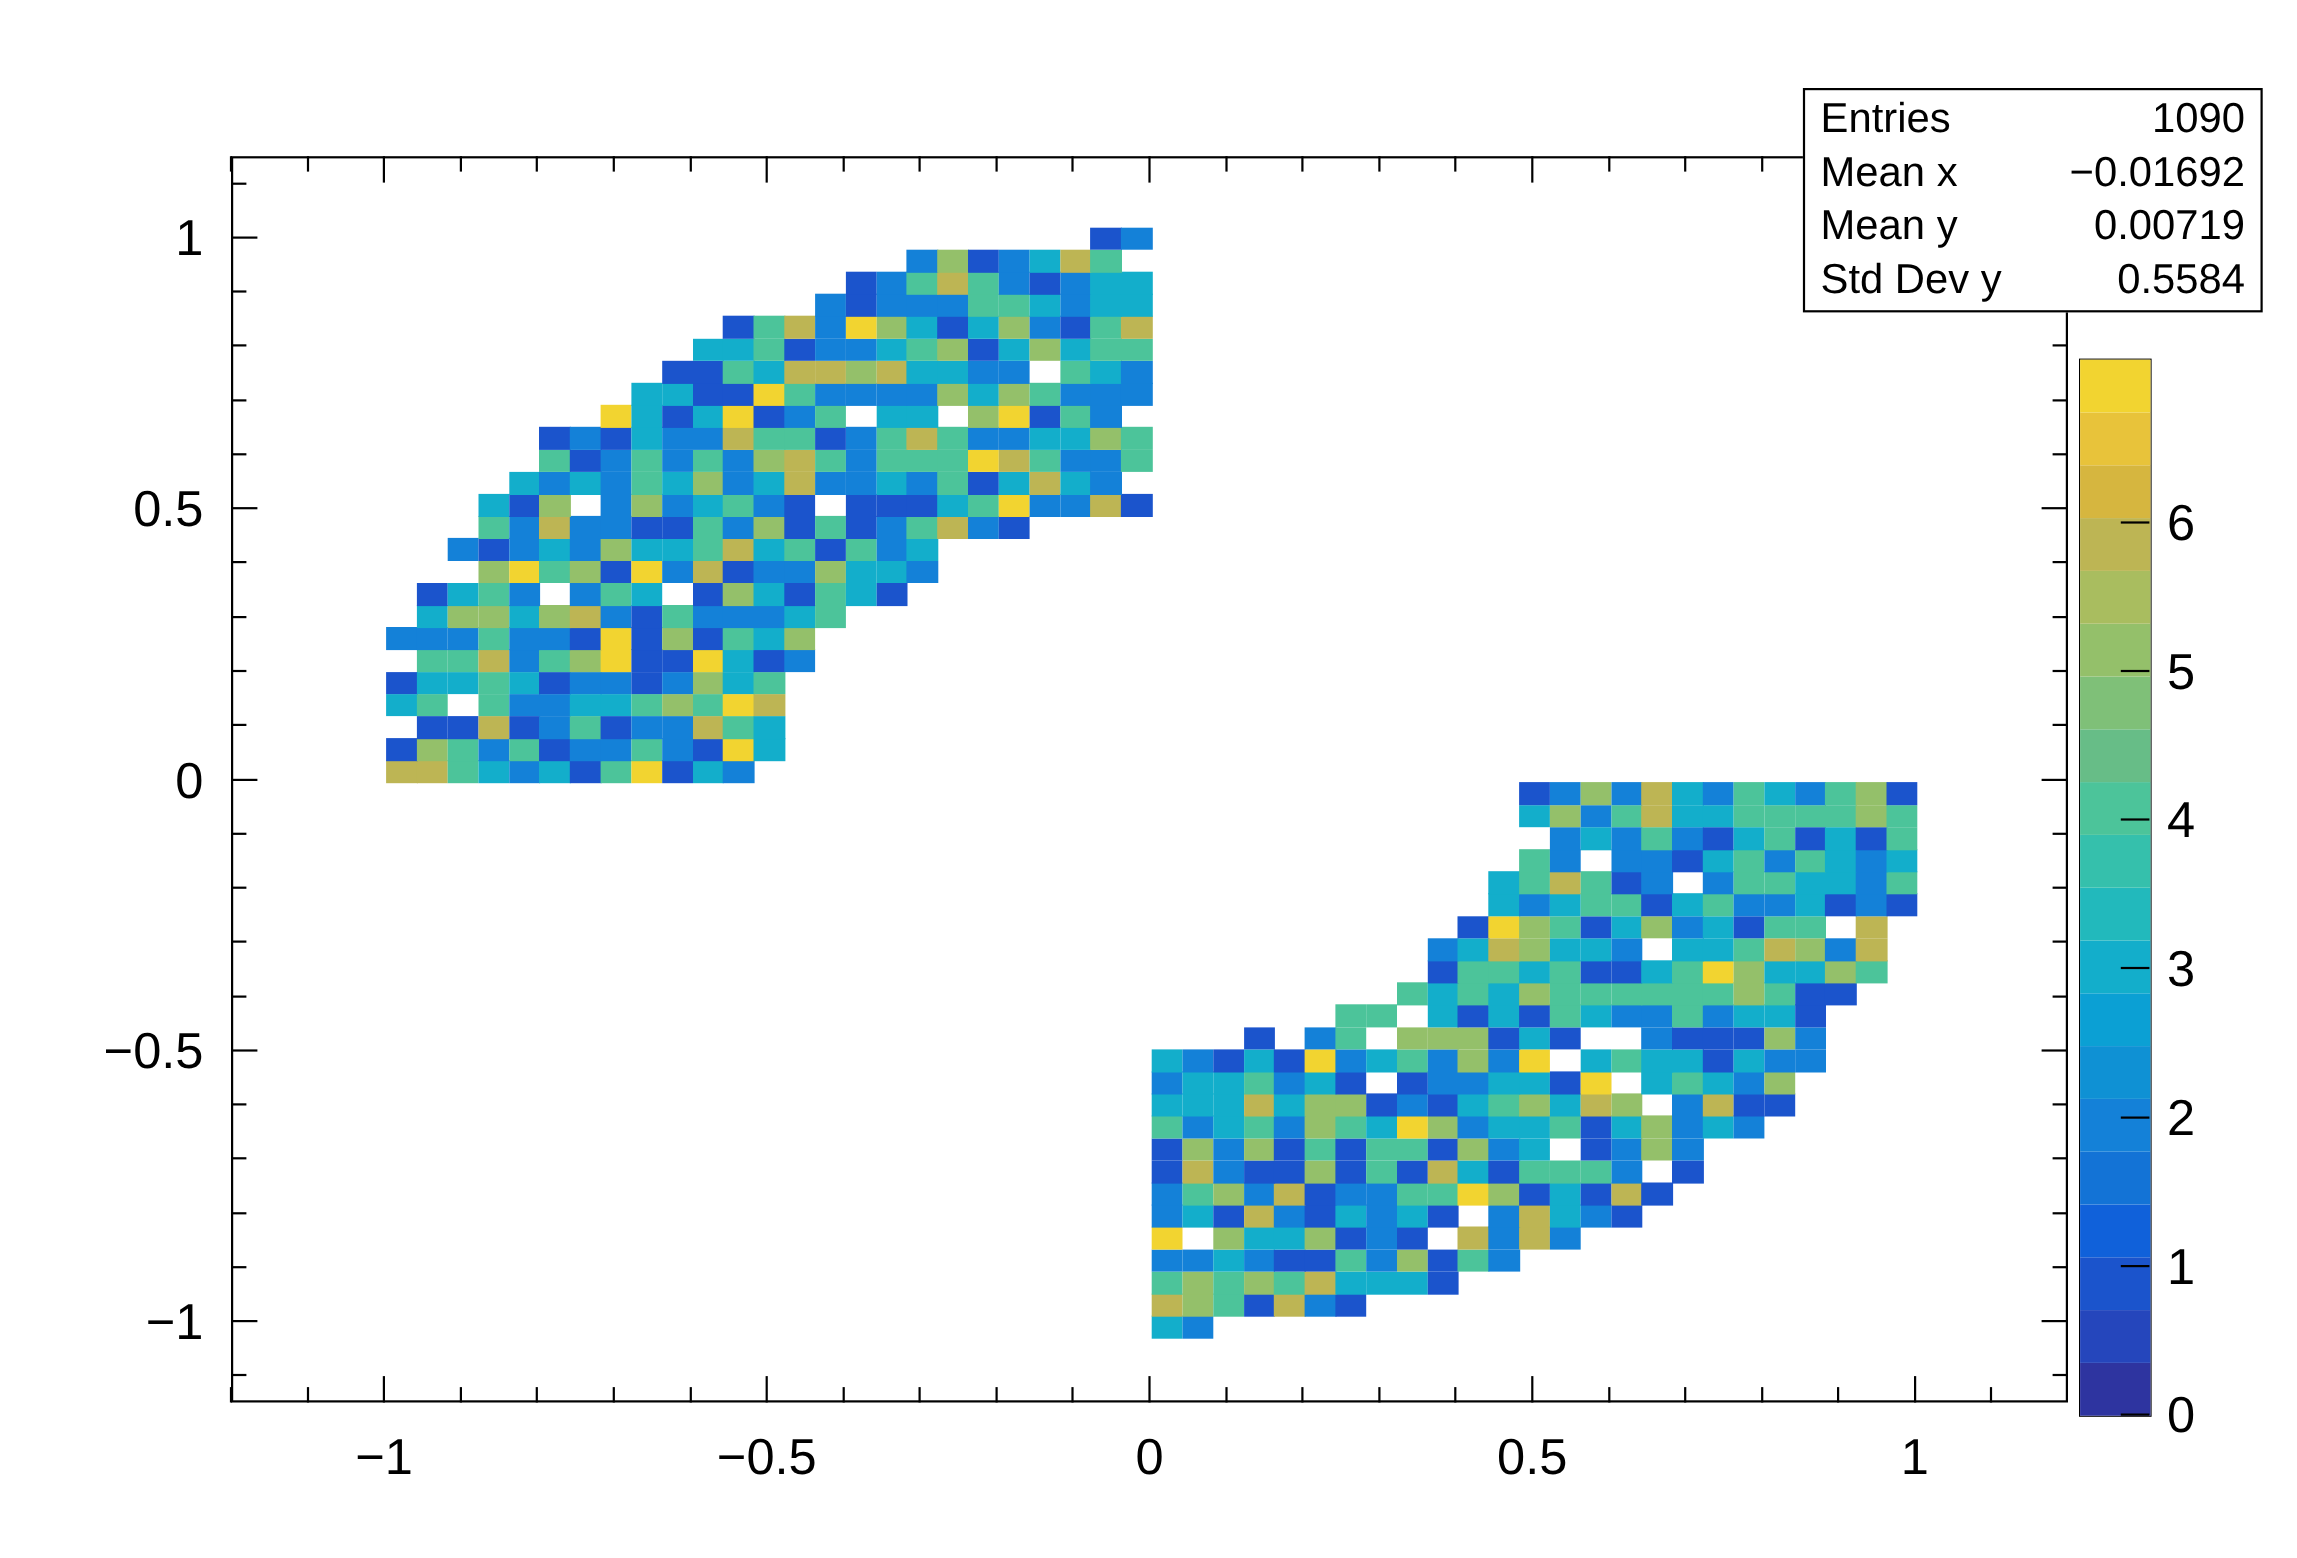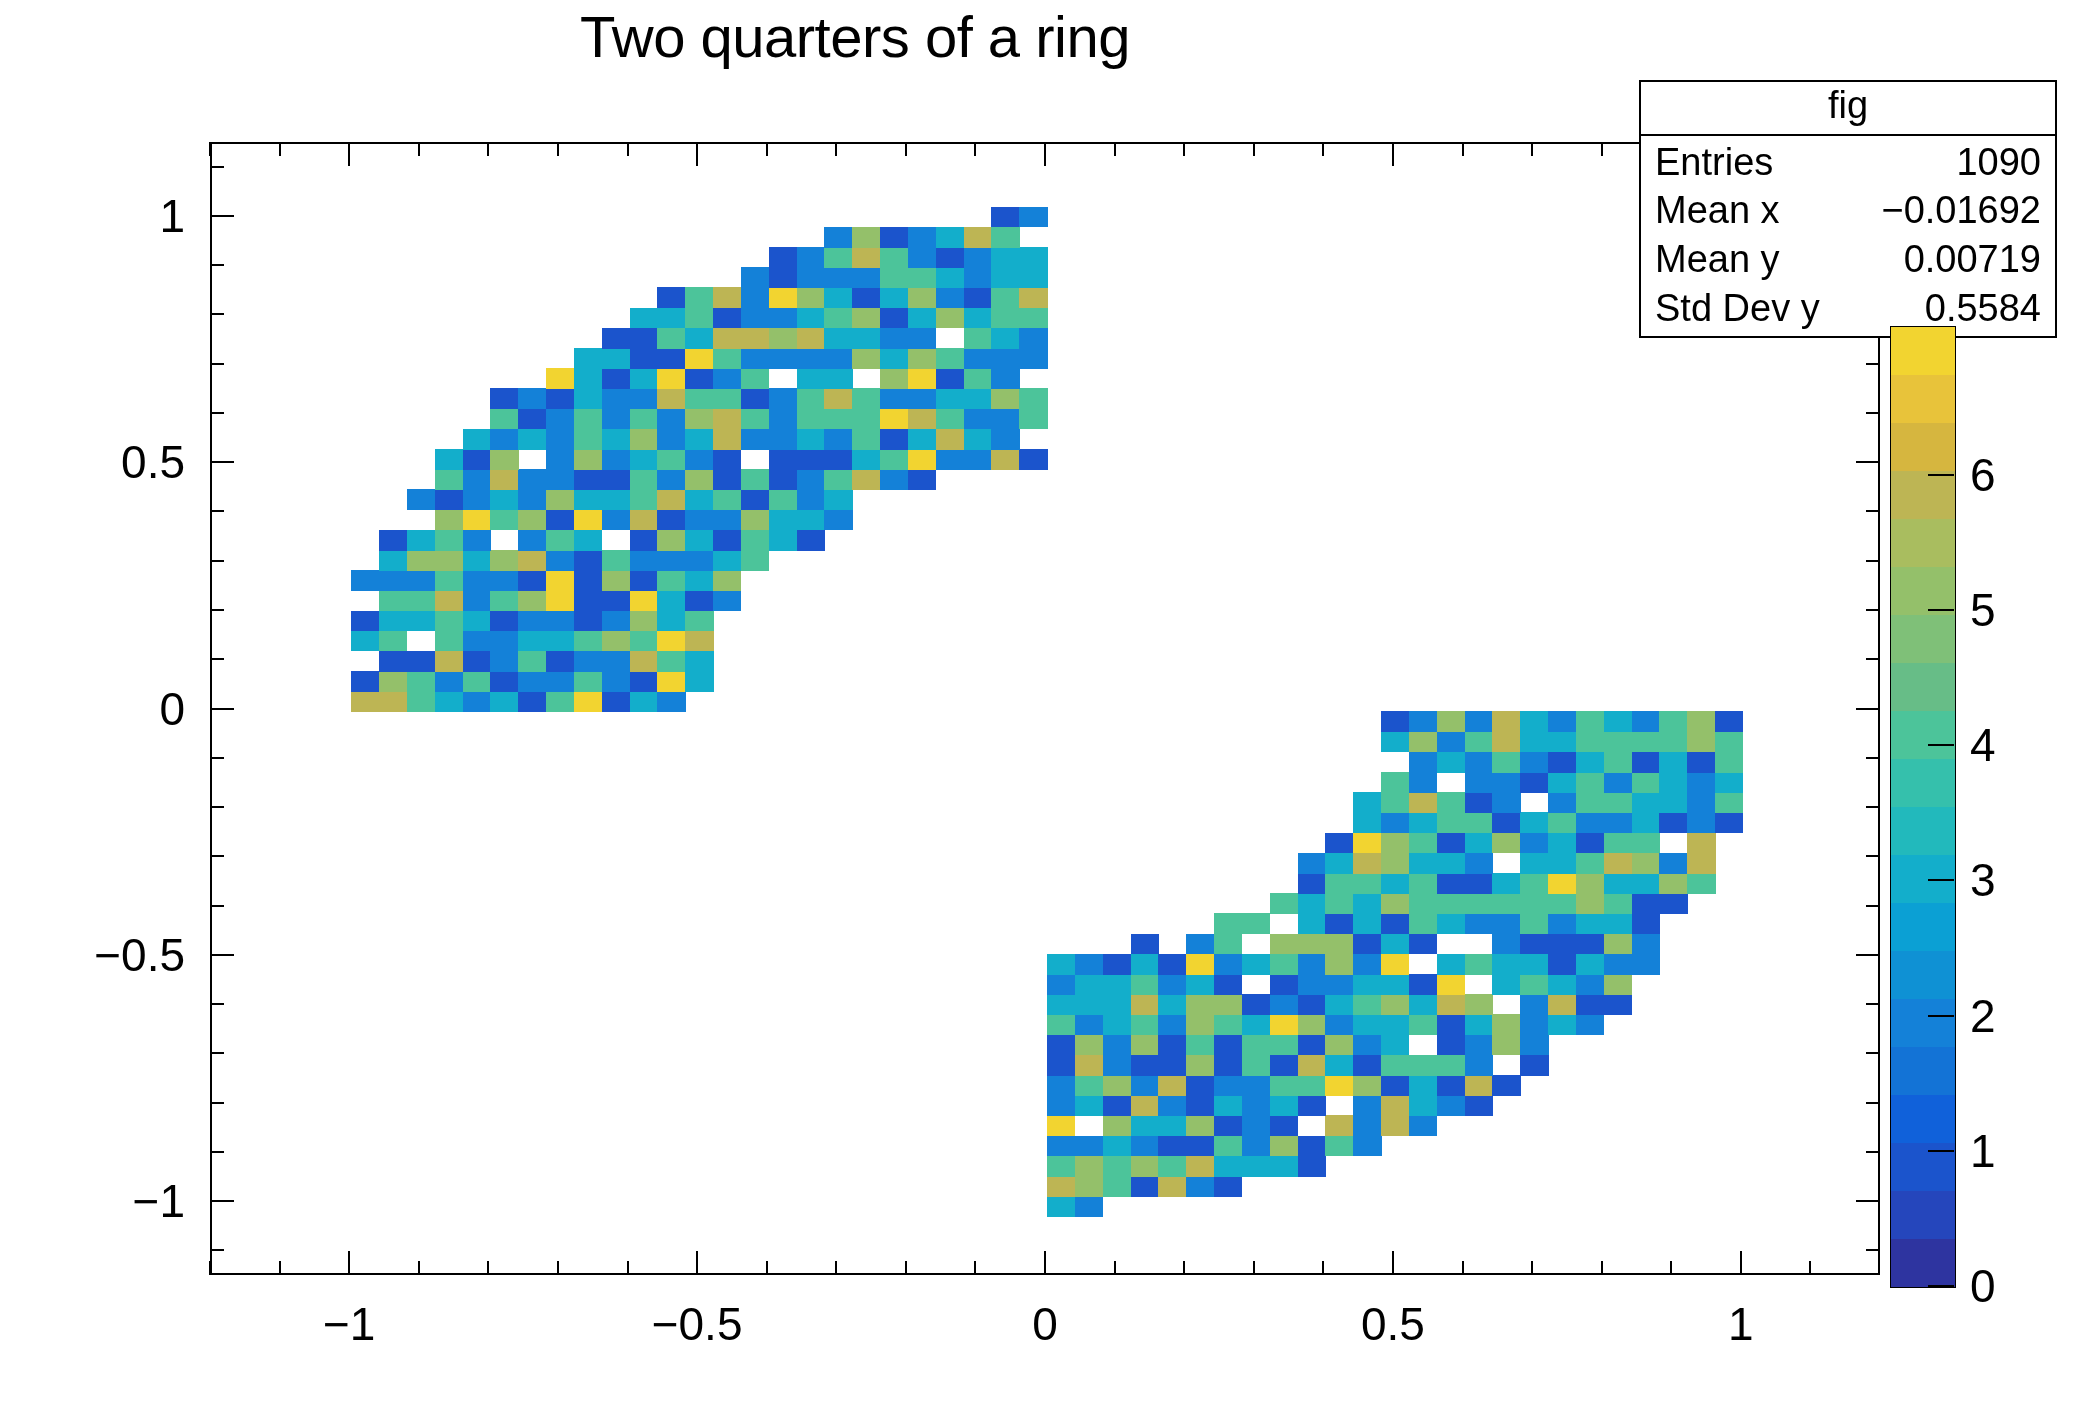--- a/index.html
+++ b/index.html
@@ -132,21 +132,20 @@
     left: 78px;
     transform: translateY(-50%);
     white-space: nowrap;
   }
 </style>
 </head>
 <body>
 
 <div id="canvas">
 
-  <div id="chart-title">Two quarters of a ring</div>
 
   <div id="plot-frame">
     <div id="bins-layer">
         <div class="bin" style="left: 835px; top: 1052.21px; width: 28.4333px; height: 20.797px; background: rgb(19, 174, 203);"></div>
         <div class="bin" style="left: 862.833px; top: 1052.21px; width: 28.4333px; height: 20.797px; background: rgb(20, 129, 216);"></div>
         <div class="bin" style="left: 835px; top: 1032.02px; width: 28.4333px; height: 20.797px; background: rgb(189, 181, 84);"></div>
         <div class="bin" style="left: 862.833px; top: 1032.02px; width: 28.4333px; height: 20.797px; background: rgb(148, 192, 106);"></div>
         <div class="bin" style="left: 890.667px; top: 1032.02px; width: 28.4333px; height: 20.797px; background: rgb(76, 196, 154);"></div>
         <div class="bin" style="left: 918.5px; top: 1032.02px; width: 28.4333px; height: 20.797px; background: rgb(27, 84, 204);"></div>
         <div class="bin" style="left: 946.333px; top: 1032.02px; width: 28.4333px; height: 20.797px; background: rgb(189, 181, 84);"></div>
@@ -954,21 +953,20 @@
       <div class="axis-label axis-label-x" style="left: 1392.92px; top: 1301px;">0.5</div>
       <div class="axis-label axis-label-x" style="left: 1740.83px; top: 1301px;">1</div>
       <div class="axis-label axis-label-y" style="left: 20px; width: 165px; top: 1201.11px;">−1</div>
       <div class="axis-label axis-label-y" style="left: 20px; width: 165px; top: 954.804px;">−0.5</div>
       <div class="axis-label axis-label-y" style="left: 20px; width: 165px; top: 708.5px;">0</div>
       <div class="axis-label axis-label-y" style="left: 20px; width: 165px; top: 462.196px;">0.5</div>
       <div class="axis-label axis-label-y" style="left: 20px; width: 165px; top: 215.891px;">1</div>
     </div>
 
   <div id="stats-box">
-    <div id="stats-title">fig</div>
     <div id="stats-rows">
         <div class="stat-row">
           <span class="stat-name">Entries</span>
           <span class="stat-value">1090</span>
         </div>
         <div class="stat-row">
           <span class="stat-name">Mean x</span>
           <span class="stat-value">−0.01692</span>
         </div>
         <div class="stat-row">

